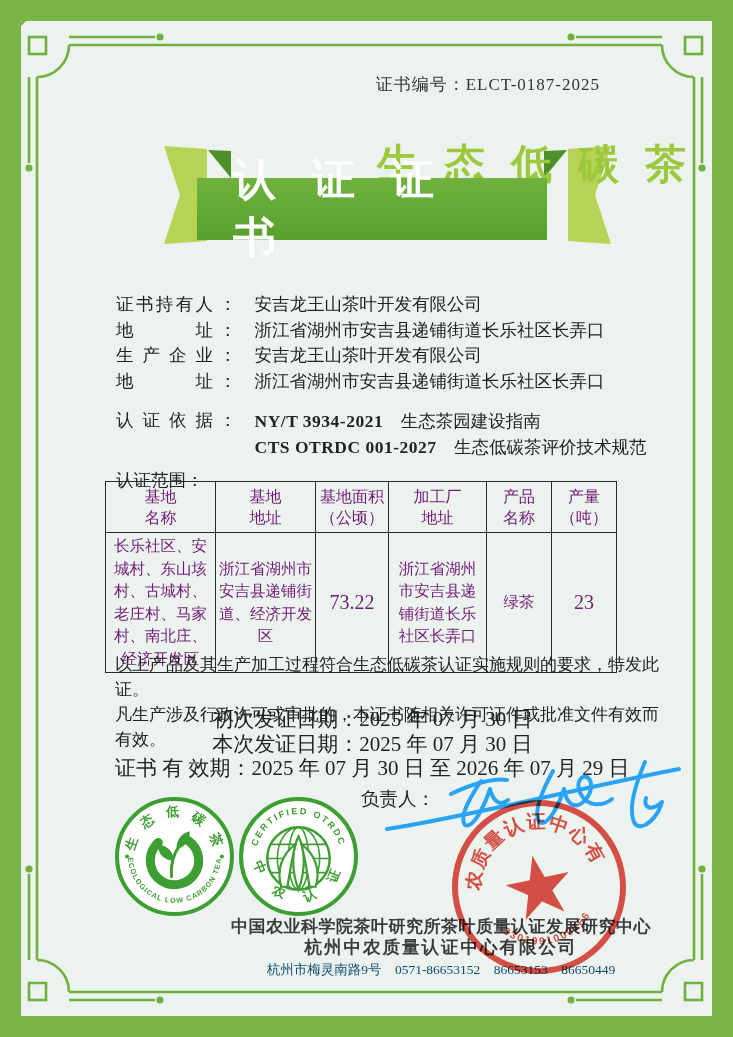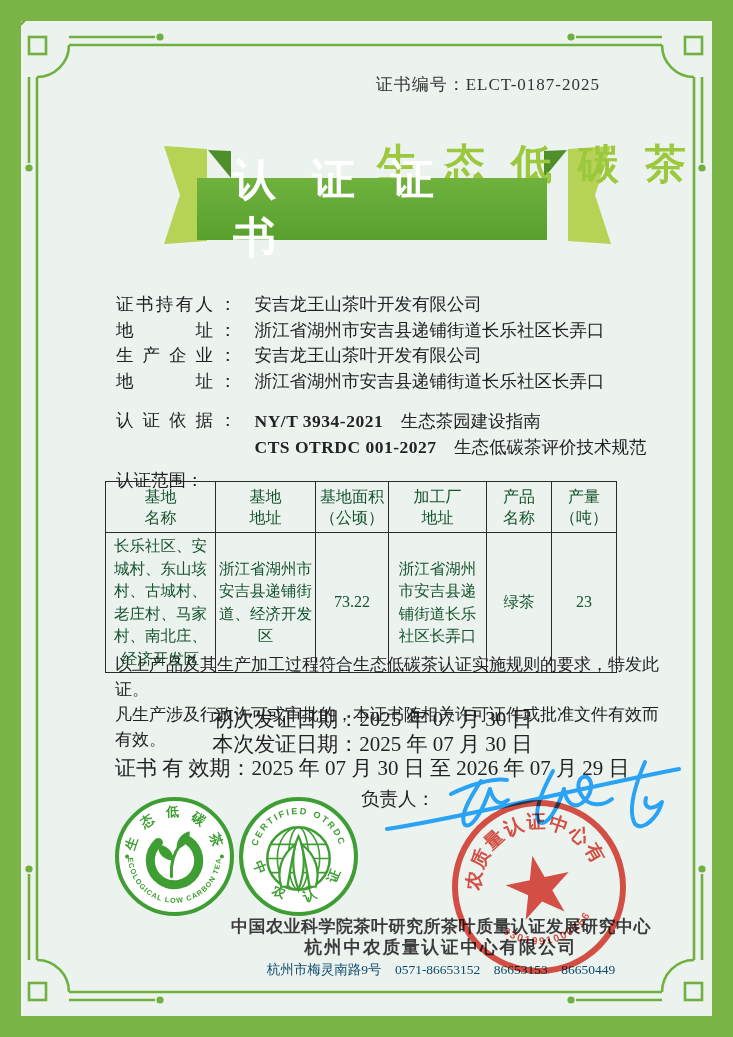--- a/index.html
+++ b/index.html
@@ -38,26 +38,26 @@
   .val{display:inline-block;margin-left:14px;}
   
   .basis{top:387px;left:95px;z-index:2;font-size:17.5px;}
   .basis .lines{display:inline-block;vertical-align:top;margin-left:14px;line-height:26px;}
   .basis .code{font-weight:700;letter-spacing:.5px;}
   
   .scope-label{top:447px;left:95px;z-index:2;font-size:17.5px;}
   table.scope{
     position:absolute;top:460px;left:84px;width:511px;z-index:2;
     border-collapse:collapse;table-layout:fixed;
-    font-size:15.5px;color:#14532d;
+    font-size:15.5px;color:#701a75;
   }
   table.scope th,table.scope td{border:1.3px solid #2a2a2a;padding:2px 3px;text-align:center;vertical-align:middle;font-weight:400;}
   table.scope th{font-size:16px;line-height:21px;height:46px;}
   table.scope td{line-height:22.5px;height:112px;}
-  td.num{font-weight:700;font-size:16px;margin-top:7px;}
+  td.num{font-weight:700;font-size:20px;margin-top:7px;}
   
   .statement{top:631px;left:94px;width:548px;z-index:2;font-size:17px;line-height:25px;}
   .dates{top:686px;left:94px;z-index:2;font-size:21px;text-align:center;}
   .dates .row{line-height:24.5px;white-space:nowrap;}
   
   .sig-label{top:765px;left:340px;z-index:3;font-size:18.5px;}
   #sig-svg{position:absolute;left:360px;top:728px;width:305px;height:95px;z-index:4;pointer-events:none;}
   
   #logo-left{position:absolute;left:93px;top:775px;width:121px;height:121px;z-index:3;}
   #logo-right{position:absolute;left:217px;top:775px;width:121px;height:121px;z-index:3;}

